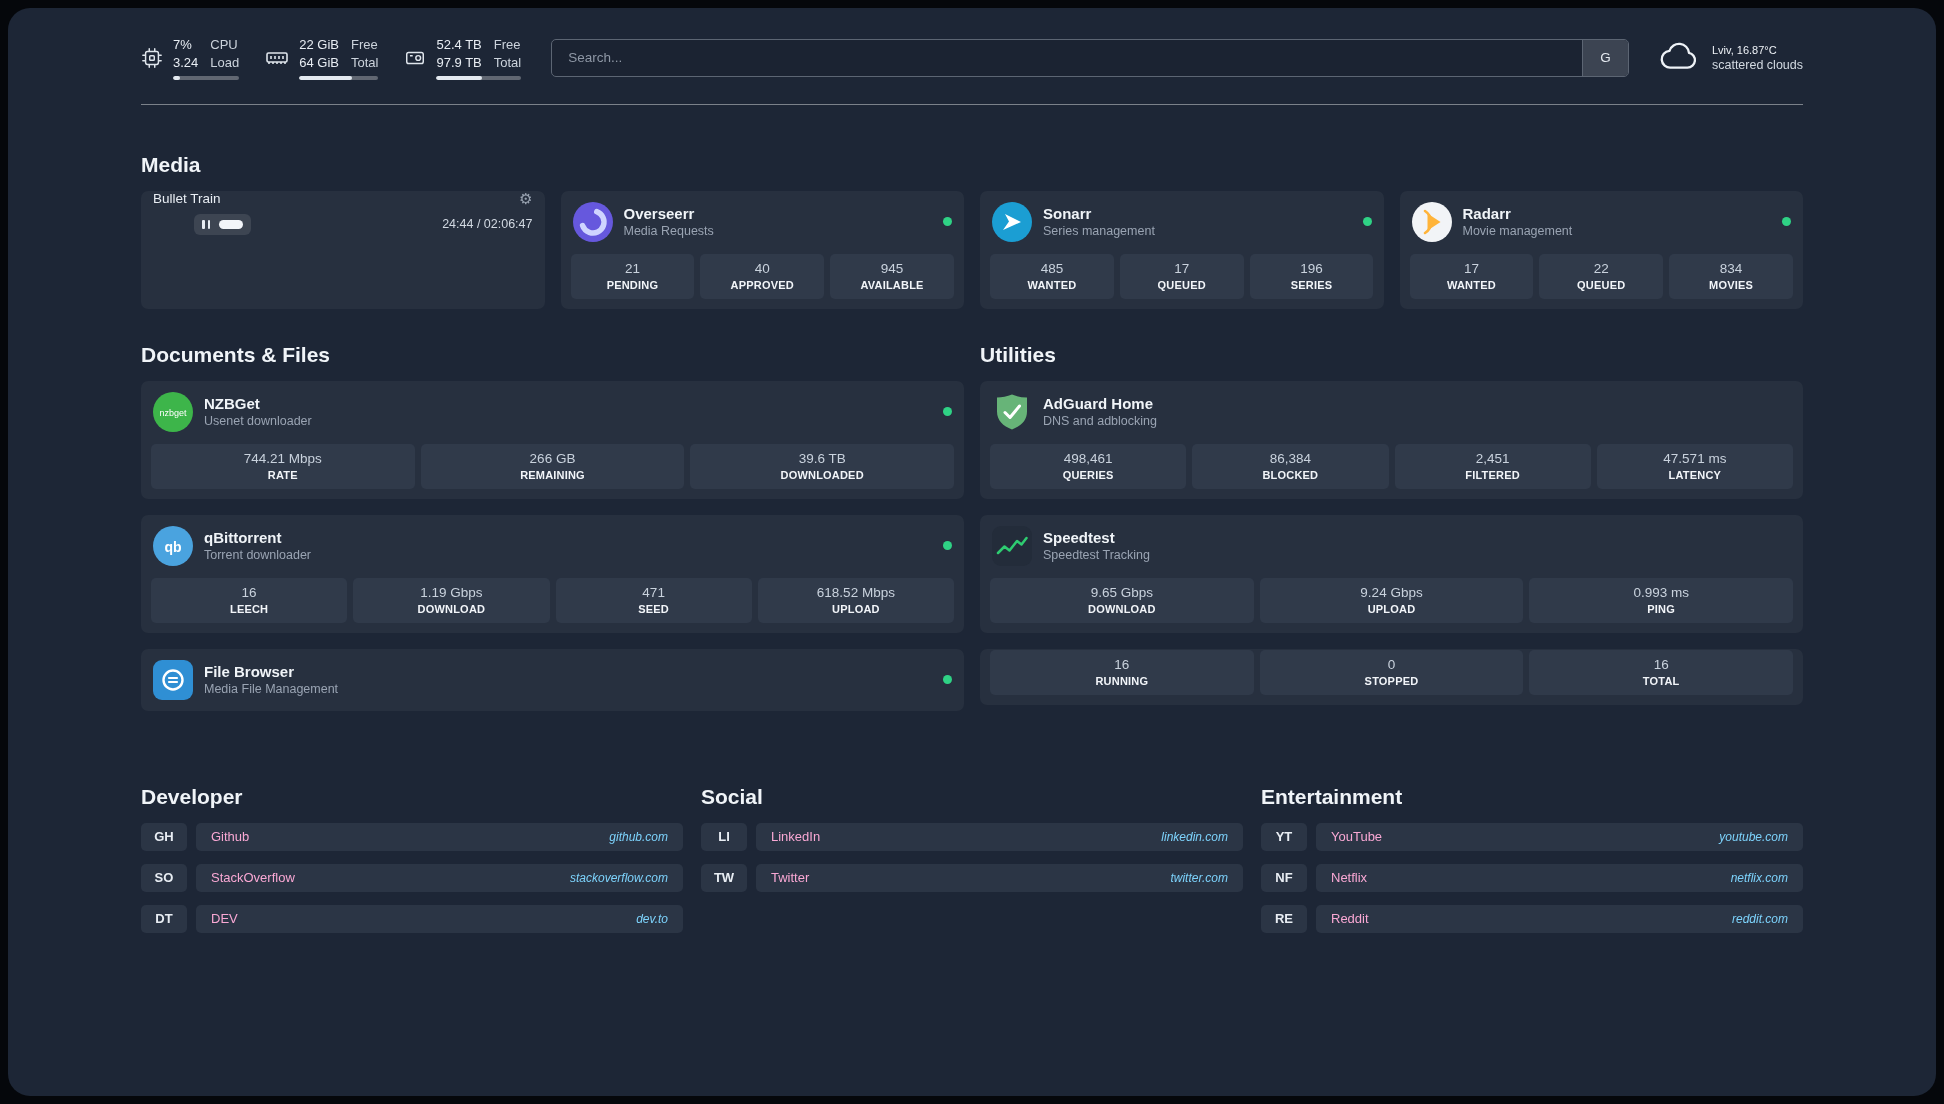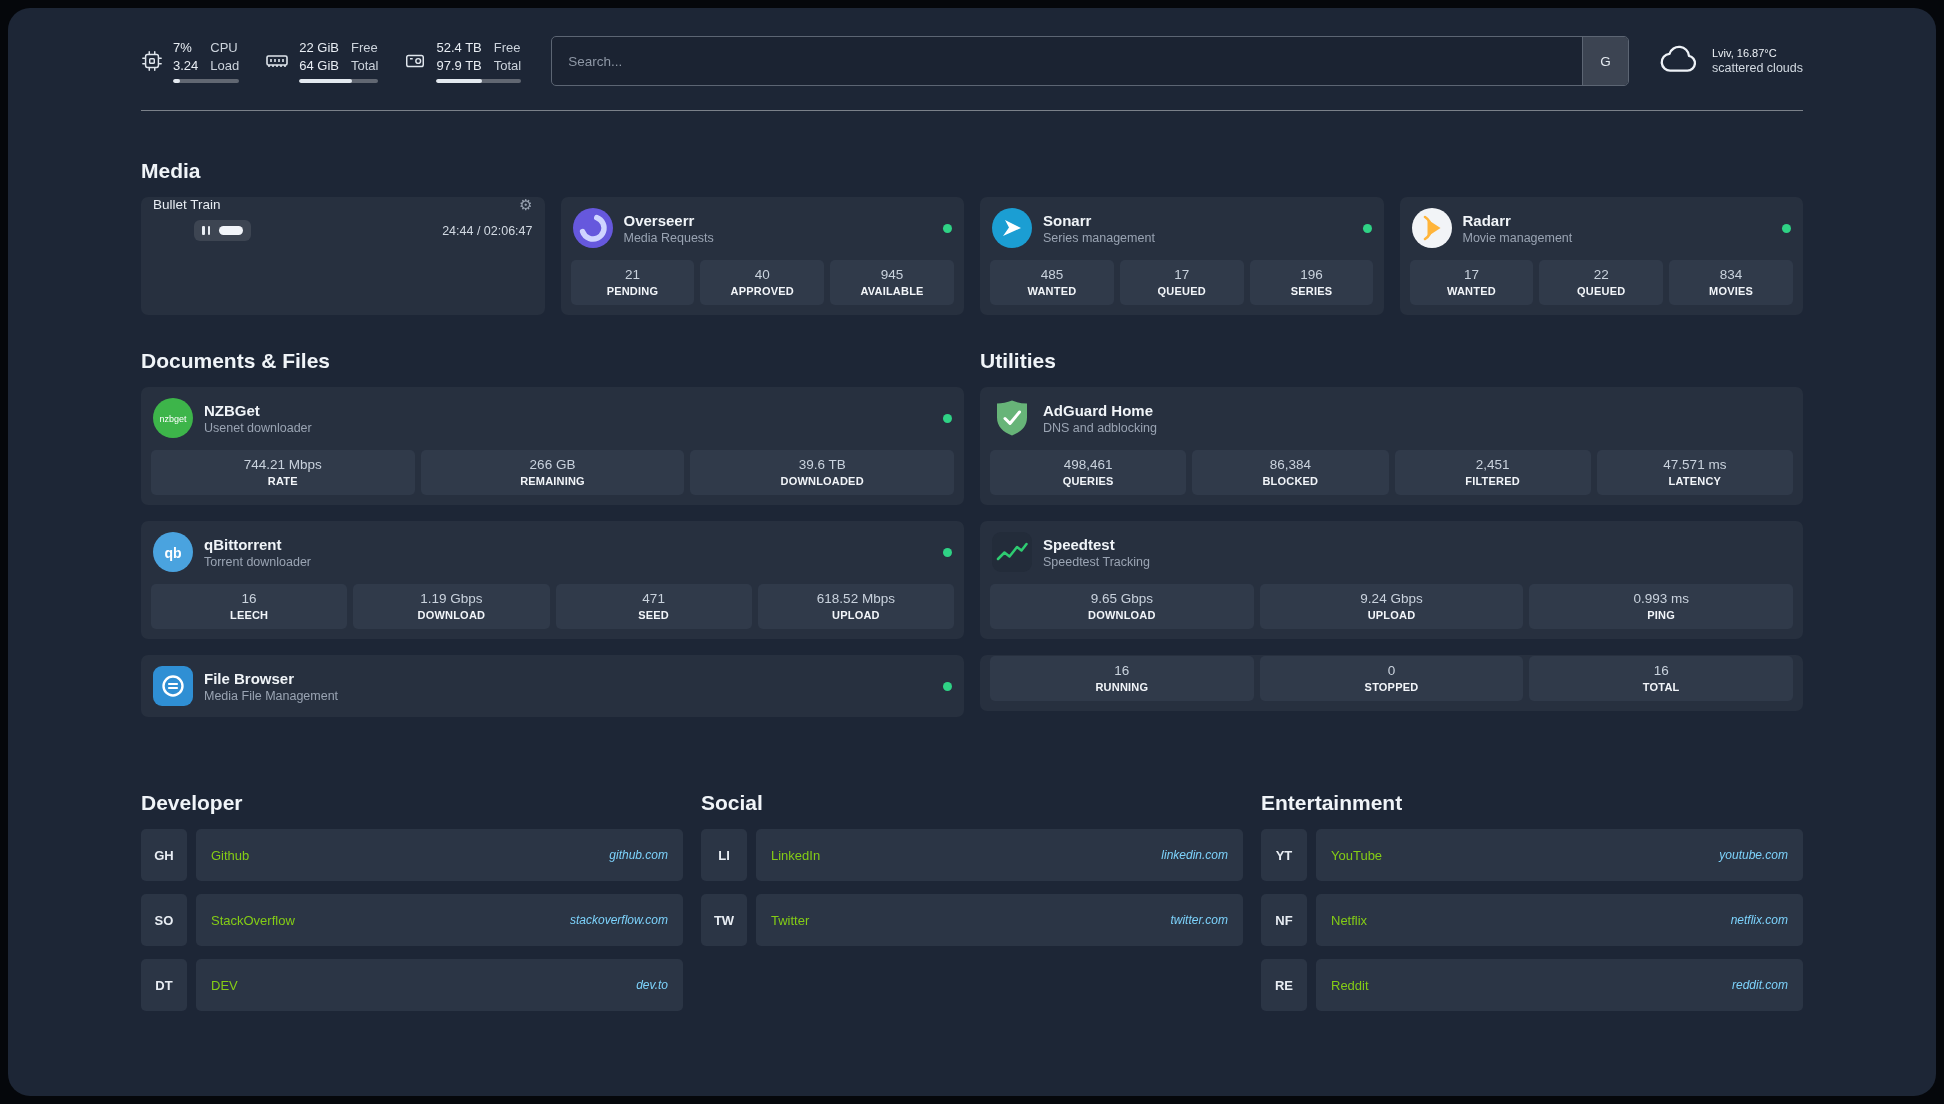--- a/index.html
+++ b/index.html
@@ -19,21 +19,21 @@
   .resources { display:flex; gap:26px; align-items:center; }
   .resource { display:flex; gap:10px; align-items:center; }
   .res-icon { display:flex; align-items:center; }
   .res-body { display:flex; flex-direction:column; }
   .res-cols { display:flex; gap:12px; font-size:13px; }
   .res-col { display:flex; flex-direction:column; line-height:1.4; color:#e8edf3; }
   .res-col.labels { color:#ccd3dc; }
   .res-bar { height:3.5px; background:rgba(255,255,255,0.30); border-radius:2px; margin-top:4px; overflow:hidden; }
   .res-bar i { display:block; height:100%; background:#e3e9f0; border-radius:2px; }
 
-  .search { flex:1; display:flex; height:50px; border:1px solid #5c6573; border-radius:5px; overflow:hidden; margin:0 30px; background:rgba(0,0,0,0.06); }
+  .search { flex:1; display:flex; height:38px; border:1px solid #5c6573; border-radius:5px; overflow:hidden; margin:0 30px; background:rgba(0,0,0,0.06); }
   .search input { flex:1; background:transparent; border:0; outline:none; color:#dfe5ec; font-size:13.5px; padding:0 16px; font-family:inherit; }
   .search input::placeholder { color:#8e97a5; }
   .search-btn { width:46px; border:0; border-left:1px solid #5c6573; background:#3c4452; color:#e5eaf0; font-size:13.5px; cursor:pointer; font-family:inherit; }
 
   .weather { display:flex; align-items:center; gap:11px; color:#eef2f7; }
   .weather-loc { font-size:11px; }
   .weather-cond { font-size:12.5px; color:#d3dae2; margin-top:2px; }
 
   .divider { border-bottom:1px solid rgba(255,255,255,0.42); margin-top:24px; }
 
@@ -62,24 +62,24 @@
   .pause-pill { display:flex; align-items:center; background:rgba(255,255,255,0.10); border-radius:6px; height:21px; padding:0 8px; gap:3px; cursor:pointer; }
   .pause-pill .pb { display:block; width:2.5px; height:9px; background:#e8edf3; border-radius:1px; }
   .pause-pill .fill { display:block; width:24px; height:9px; background:#f2f5f9; border-radius:5px; margin-left:6px; }
   .time { margin-left:auto; font-size:12.5px; color:#d2d9e2; }
 
   .two-col { display:grid; grid-template-columns:1fr 1fr; gap:0 16px; margin-top:34px; align-items:start; }
   .col .card { margin-bottom:16px; }
 
   
   .bookmarks { display:grid; grid-template-columns:repeat(3,1fr); gap:0 18px; margin-top:58px; align-items:start; }
-  .bm-row { display:flex; gap:9px; margin-bottom:13px; height:52px; }
+  .bm-row { display:flex; gap:9px; margin-bottom:13px; height:28px; }
   .bm-abbr { width:46px; display:flex; align-items:center; justify-content:center; background:#2b3545; border-radius:5px; font-size:13px; font-weight:600; color:#e8edf3; }
   .bm-pill { flex:1; display:flex; align-items:center; justify-content:space-between; background:#2b3545; border-radius:5px; padding:0 15px; cursor:pointer; }
-  .bm-name { font-size:13px; color:#84cc16; }
+  .bm-name { font-size:13px; color:#f9a8d4; }
   .bm-url { font-size:12px; color:#7dd3fc;font-style:italic; }
 </style>
 </head>
 <body>
 
 <div class="screen">
   <div class="content">
 
     <header class="topbar">
       <div class="resources">

